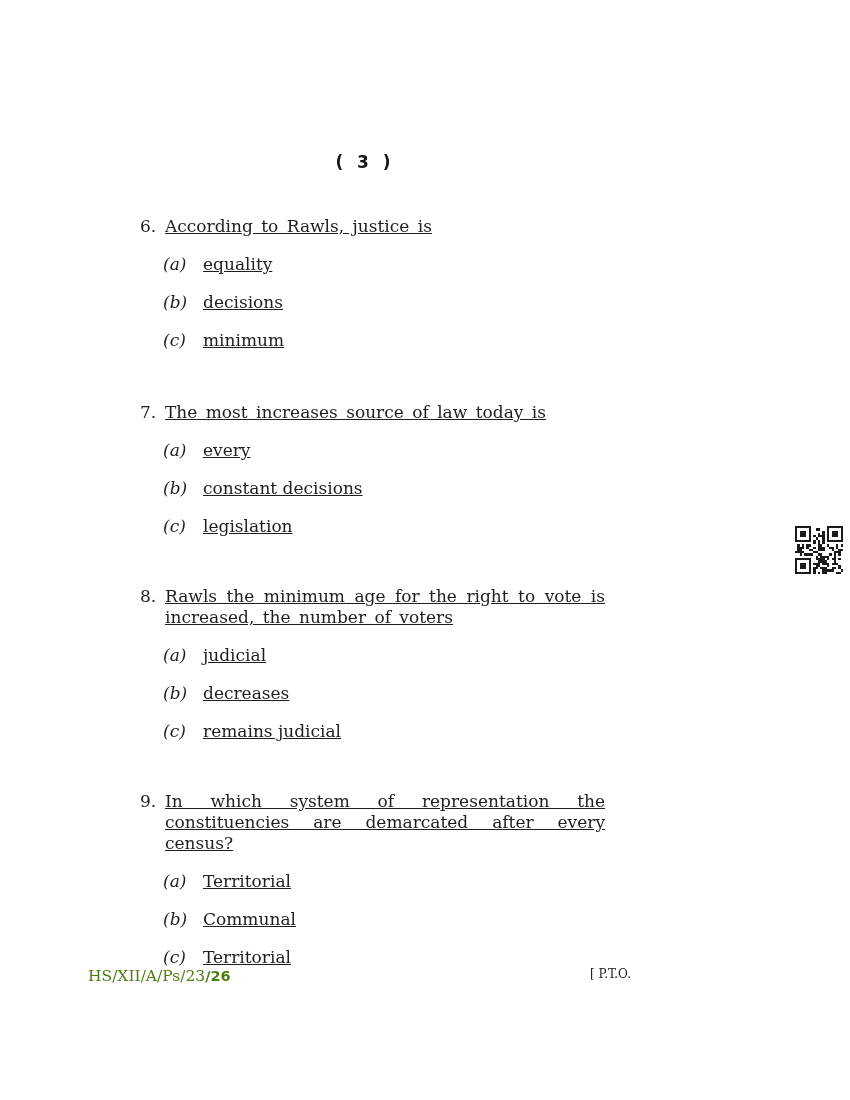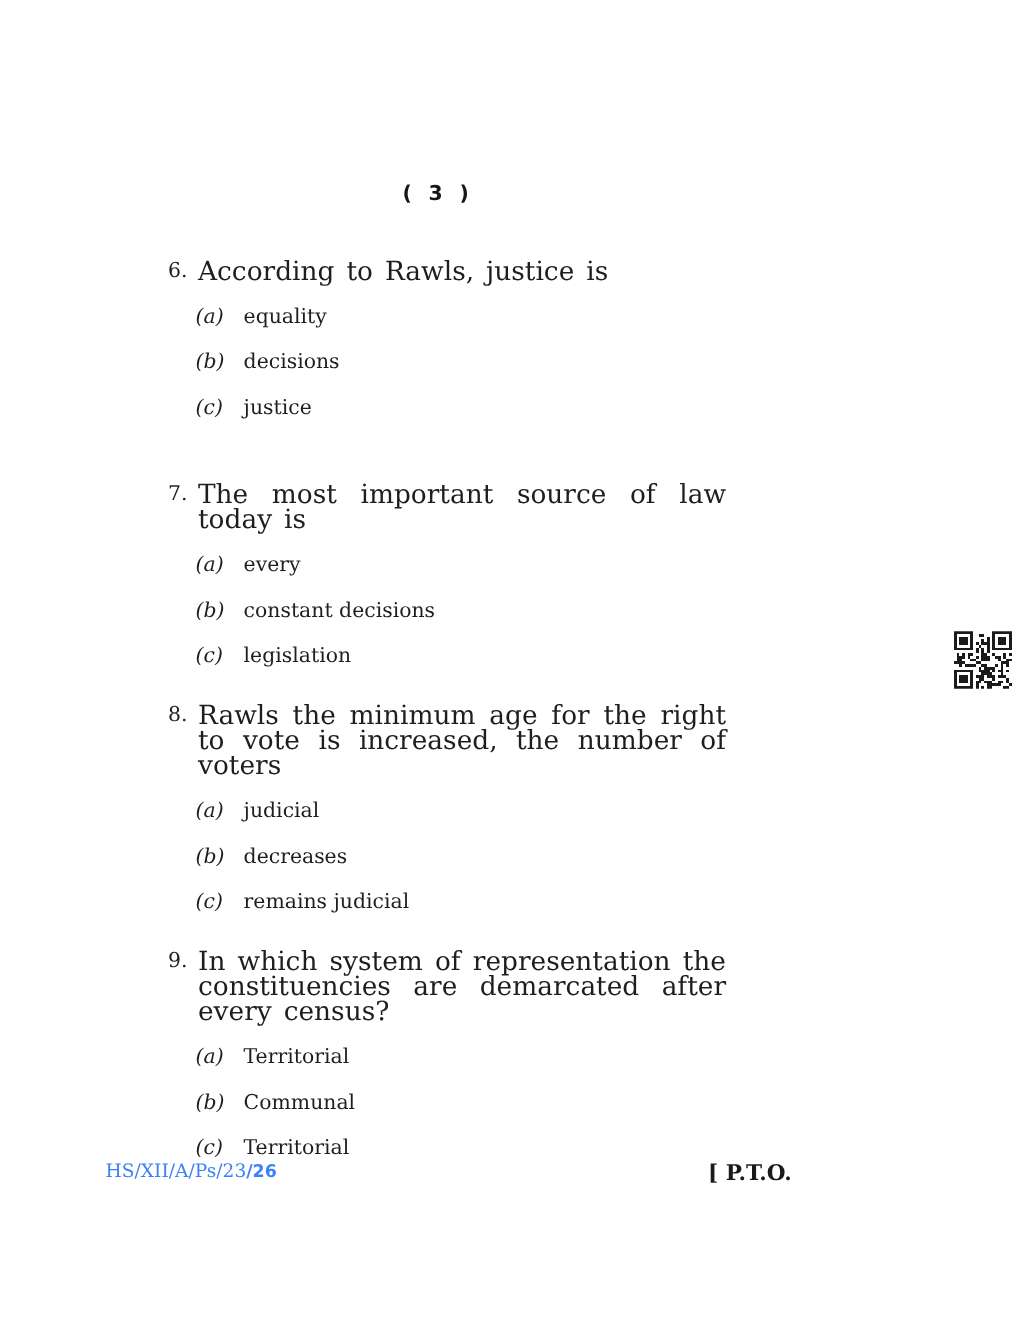--- a/index.html
+++ b/index.html
@@ -32,62 +32,62 @@
   .q-row { display: flex; align-items: flex-start; }
   .q-num {
     width: 25px;
     flex: 0 0 25px;
     font-size: 17px;
     line-height: 21px;
   }
   .q-text {
     flex: 0 0 440px;
     width: 440px;
-    font-size: 22px;
+    font-size: 17px;
     line-height: 21px;
     text-align: justify;
     word-spacing: 3px;
+    text-decoration: underline;
   }
   .options { margin-top: 3px; }
   .option {
     display: flex;
     margin-left: 23px;
     margin-top: 17px;
     font-size: 17px;
     line-height: 21px;
   }
   .opt-letter {
     flex: 0 0 40px;
     width: 40px;
     font-style: italic;
   }
-  .opt-label { flex: 1; }
+  .opt-label { flex: 1; text-decoration: underline; }
 
   .q6 { top: 216px; }
   .q7 { top: 402px; }
   .q8 { top: 586px; }
   .q9 { top: 791px; }
 
   .footer-code {
     position: absolute;
     left: 88px; top: 967px;
     font-size: 15.5px;
-    color: #3b82f6;
+    color: #4d7c0f;
   }
   .footer-code .bold {
     font-weight: bold;
     font-family: "DejaVu Sans", "Liberation Sans", sans-serif;
     font-size: 14.5px;
   }
   .footer-pto {
     position: absolute;
     left: 590px; top: 967px;
-    font-size: 18px;
+    font-size: 12px;
     color: #1a1a1a;
-    font-weight: bold;
   }
 
   .qr {
     position: absolute;
     left: 793px; top: 526px;
     width: 52px; height: 48px;
   }
   .qr svg { display: block; width: 100%; height: 100%; }
 </style>
 </head>
@@ -106,29 +106,29 @@
       <div class="option">
         <div class="opt-letter">(a)</div>
         <div class="opt-label">equality</div>
       </div>
       <div class="option">
         <div class="opt-letter">(b)</div>
         <div class="opt-label">decisions</div>
       </div>
       <div class="option">
         <div class="opt-letter">(c)</div>
-        <div class="opt-label">justice</div>
+        <div class="opt-label">minimum</div>
       </div>
     </div>
   </div>
 
   <div class="question q7">
     <div class="q-row">
       <div class="q-num">7.</div>
-      <div class="q-text">The most important source of law today is</div>
+      <div class="q-text">The most increases source of law today is</div>
     </div>
     <div class="options">
       <div class="option">
         <div class="opt-letter">(a)</div>
         <div class="opt-label">every</div>
       </div>
       <div class="option">
         <div class="opt-letter">(b)</div>
         <div class="opt-label">constant decisions</div>
       </div>

